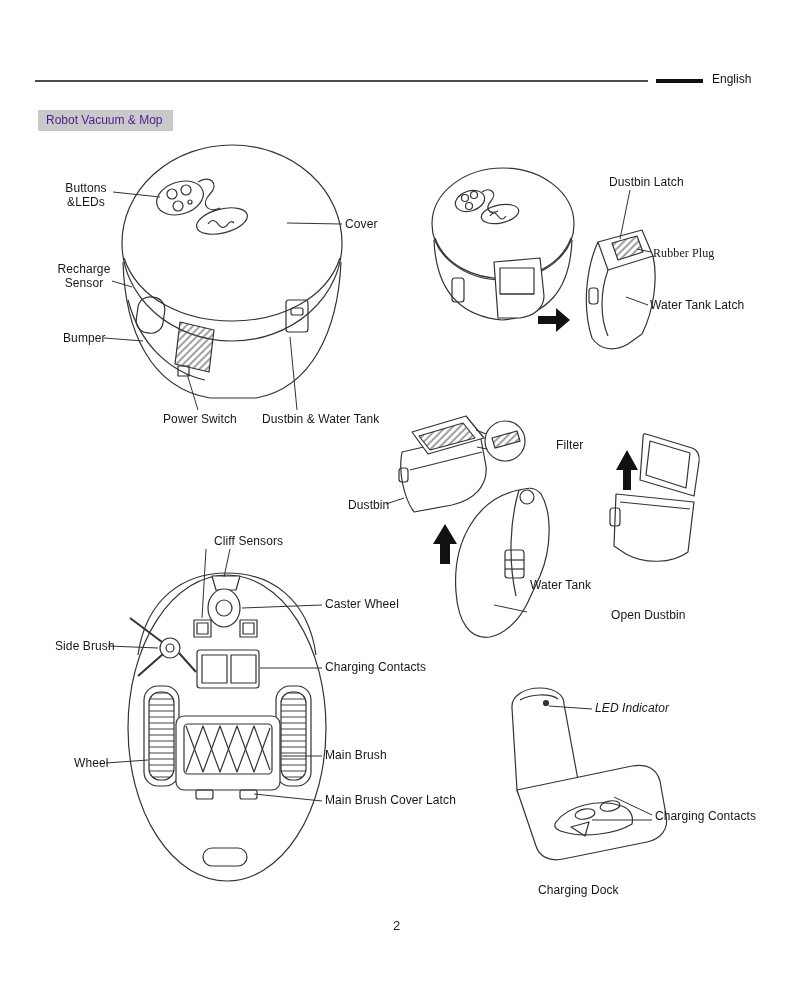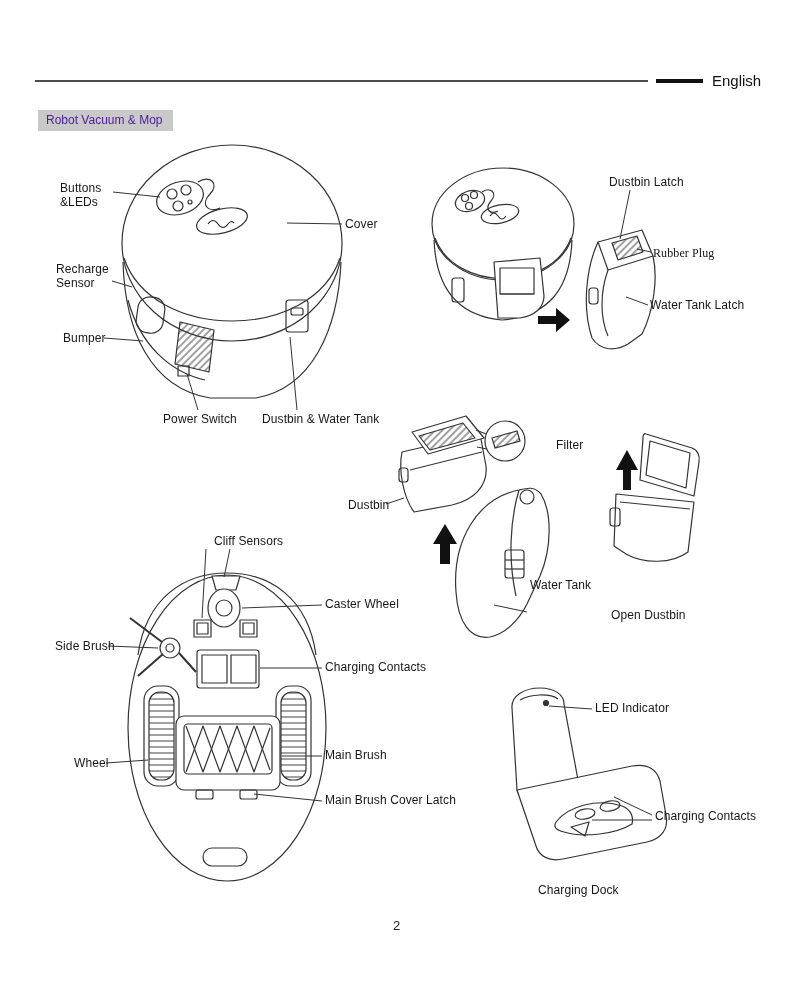--- a/index.html
+++ b/index.html
@@ -7,26 +7,26 @@
   body {
     width:800px; height:1000px; position:relative; overflow:hidden;
     font-family:"Liberation Sans", sans-serif; color:#111;
   }
   .page { position:absolute; inset:0; background:#fff; }
   .diagram-svg { position:absolute; left:0; top:0; }
   .label {
     position:absolute; font-size:12px; line-height:14px; color:#161616;
     white-space:pre-line; letter-spacing:.1px;
   }
-  .label.center { }
+  .label.center { text-align:center; }
   .badge {
     position:absolute; left:38px; top:110px; background:#c9c9c9; color:#4c1d95;
     font-size:12px; line-height:14px; padding:3px 10px 4px 8px;
   }
-  .english { position:absolute; left:712px; top:72px; font-size:15px; color:#111; }
+  .english { position:absolute; left:712px; top:72px; font-size:12px; color:#111; }
   .pagenum { position:absolute; left:393px; top:918px; font-size:13px; color:#222; }
 </style>
 </head>
 <body>
 
 <div class="page">
 
   <svg class="diagram-svg" width="800" height="1000" viewBox="0 0 800 1000">
     <defs>
       <pattern id="hatchD" width="5" height="5" patternUnits="userSpaceOnUse" patternTransform="rotate(45)">
@@ -212,18 +212,18 @@
   <div class="label" style="left:611px; top:608px;">Open Dustbin</div>
 
   <div class="label" style="left:189px; top:534px;margin-left:25px;">Cliff Sensors</div>
   <div class="label" style="left:325px; top:597px;">Caster Wheel</div>
   <div class="label" style="left:55px; top:639px;">Side Brush</div>
   <div class="label" style="left:325px; top:660px;">Charging Contacts</div>
   <div class="label" style="left:74px; top:756px;">Wheel</div>
   <div class="label" style="left:325px; top:748px;">Main Brush</div>
   <div class="label" style="left:325px; top:793px;">Main Brush Cover Latch</div>
 
-  <div class="label" style="left:595px; top:701px;">LED Indicator</div>
+  <div class="label" style="left:595px; top:701px;font-style:italic;">LED Indicator</div>
   <div class="label" style="left:655px; top:809px;">Charging Contacts</div>
   <div class="label" style="left:538px; top:875px;margin-top:8px;">Charging Dock</div>
 
   <div class="pagenum">2</div>
 </div>
 
 </body></html>

